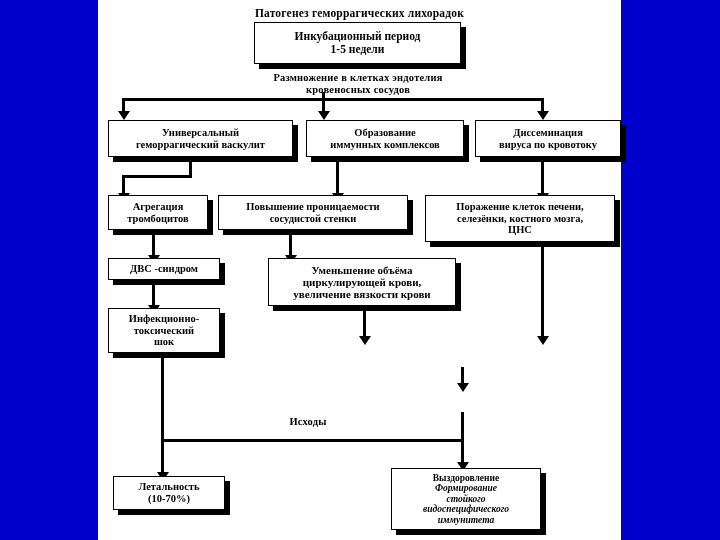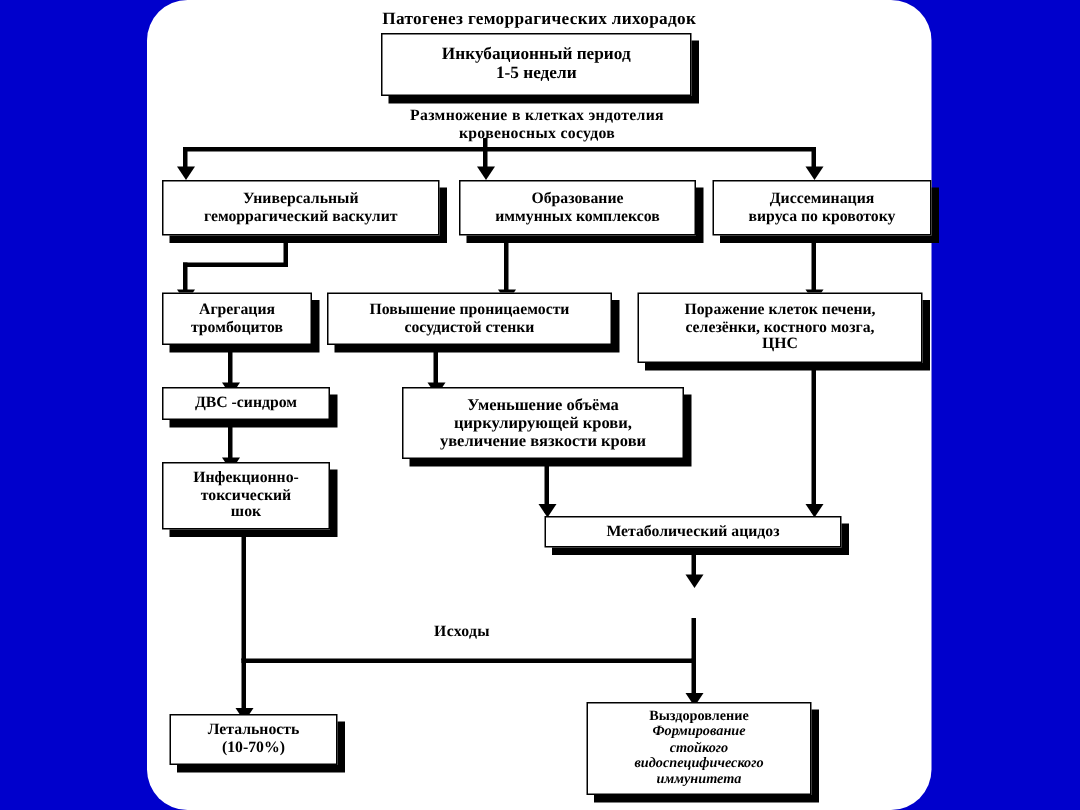--- a/index.html
+++ b/index.html
@@ -5,21 +5,20 @@
   html,body{margin:0;padding:0;}
   body{
     width:720px;height:540px;overflow:hidden;
     background:#0000cc;
     font-family:"Liberation Serif", serif;
   }
   #slide{position:relative;width:720px;height:540px;}
   #canvas{
     position:absolute;left:98px;top:0;width:523px;height:540px;
     background:#ffffff;
-    border-radius:27px;
   }
   
   .plain{
     position:absolute;
     color:#000;
     font-weight:bold;
     text-align:center;
     line-height:1.12;
     letter-spacing:.2px;
     white-space:pre-line;
@@ -120,21 +119,20 @@
     <div class="vline" style="left:54px;top:282px;height:25px;"></div>
     <div class="arrow" style="left:49.5px;top:305px;"></div>
 
     <div class="box" style="left:10px;top:308px;width:112px;height:45px;font-size:10.5px;">Инфекционно-
 токсический
 шок</div>
 
     <div class="vline" style="left:265px;top:308px;height:34px;"></div>
     <div class="arrow" style="left:260.5px;top:336px;"></div>
 
-    <div class="box" style="left:265px;top:344px;width:198px;height:21px;font-size:10.5px;">Метаболический ацидоз</div>
 
     <div class="vline" style="left:363px;top:367px;height:20px;"></div>
     <div class="arrow" style="left:358.5px;top:383px;"></div>
 
 
     <div class="vline" style="left:63px;top:355px;height:85px;"></div>
 
     <div class="vline" style="left:363px;top:412px;height:30px;"></div>
 
     <div class="plain" style="left:130px;top:416px;width:160px;font-size:10.5px;">Исходы</div>

